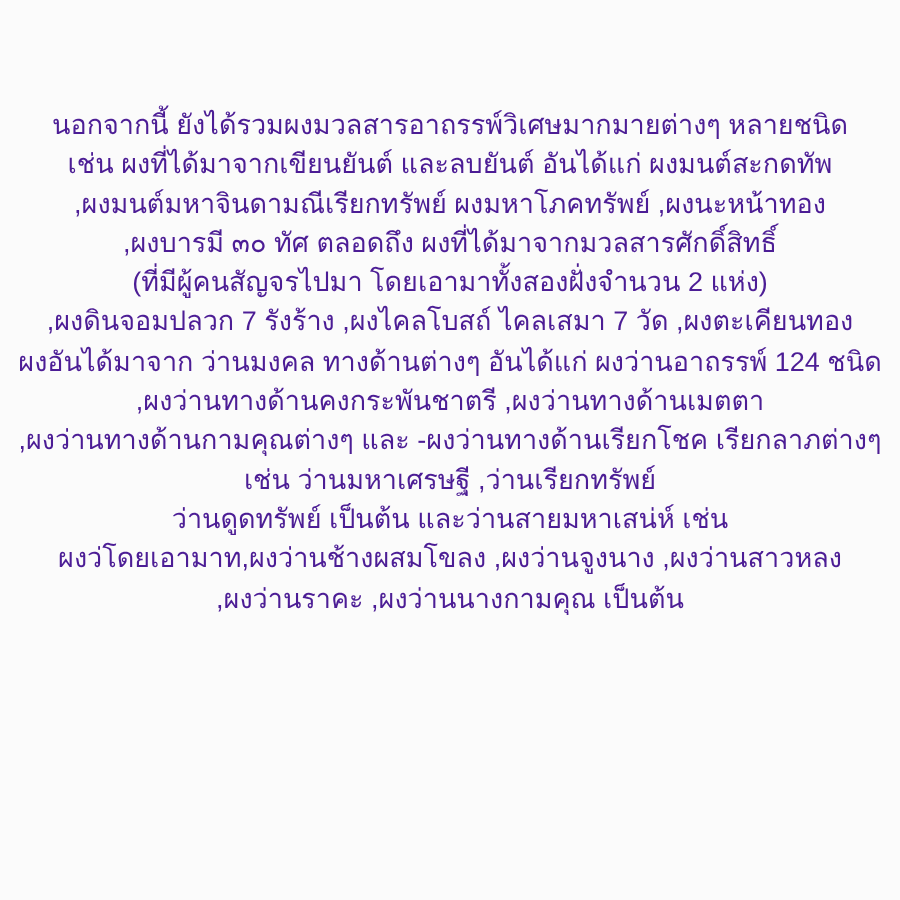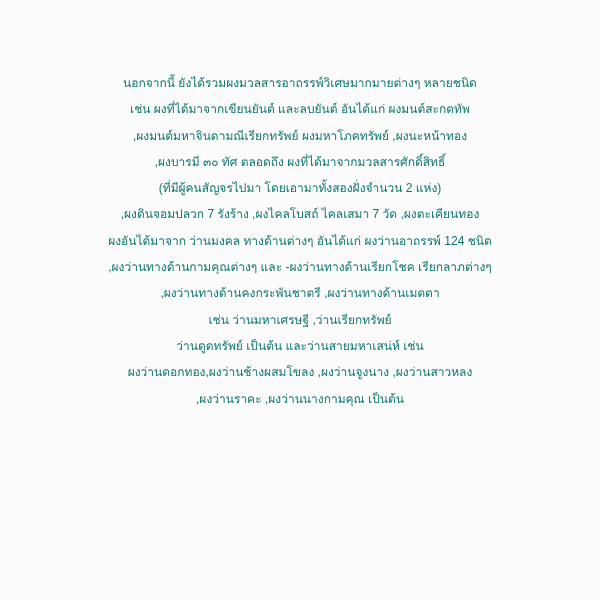--- a/index.html
+++ b/index.html
@@ -16,22 +16,22 @@
     .page {
       width: 600px;
       height: 600px;
       box-sizing: border-box;
       padding-top: 70px;
       background: #fbfbfb;
     }
     .text-block {
       width: 100%;
       text-align: center;
-      color: #0f766e;
-      font-size: 12px;
+      color: #4c1d95;
+      font-size: 18px;
       line-height: 26.3px;
       font-weight: 400;
       -webkit-font-smoothing: antialiased;
     }
     .text-block .line {
       white-space: pre-wrap;
       padding: 0 8px;
     }
   </style>
 </head>
@@ -39,20 +39,20 @@
 
 <div class="page">
   <div class="text-block">
     <div class="line">นอกจากนี้ ยังได้รวมผงมวลสารอาถรรพ์วิเศษมากมายต่างๆ หลายชนิด</div>
     <div class="line">เช่น ผงที่ได้มาจากเขียนยันต์ และลบยันต์ อันได้แก่ ผงมนต์สะกดทัพ</div>
     <div class="line">,ผงมนต์มหาจินดามณีเรียกทรัพย์ ผงมหาโภคทรัพย์ ,ผงนะหน้าทอง</div>
     <div class="line">,ผงบารมี ๓๐ ทัศ ตลอดถึง ผงที่ได้มาจากมวลสารศักดิ์สิทธิ์</div>
     <div class="line">(ที่มีผู้คนสัญจรไปมา โดยเอามาทั้งสองฝั่งจำนวน 2 แห่ง)</div>
     <div class="line">,ผงดินจอมปลวก 7 รังร้าง ,ผงไคลโบสถ์ ไคลเสมา 7 วัด ,ผงตะเคียนทอง</div>
     <div class="line">ผงอันได้มาจาก ว่านมงคล ทางด้านต่างๆ อันได้แก่ ผงว่านอาถรรพ์ 124 ชนิด</div>
+    <div class="line">,ผงว่านทางด้านคงกระพันชาตรี ,ผงว่านทางด้านเมตตา</div>
     <div class="line">,ผงว่านทางด้านกามคุณต่างๆ และ -ผงว่านทางด้านเรียกโชค เรียกลาภต่างๆ</div>
-    <div class="line">,ผงว่านทางด้านคงกระพันชาตรี ,ผงว่านทางด้านเมตตา</div>
     <div class="line">เช่น ว่านมหาเศรษฐี ,ว่านเรียกทรัพย์</div>
     <div class="line">ว่านดูดทรัพย์ เป็นต้น และว่านสายมหาเสน่ห์ เช่น</div>
-    <div class="line">ผงว่านดอกทอง,ผงว่านช้างผสมโขลง ,ผงว่านจูงนาง ,ผงว่านสาวหลง</div>
+    <div class="line">ผงว่โดยเอามาท,ผงว่านช้างผสมโขลง ,ผงว่านจูงนาง ,ผงว่านสาวหลง</div>
     <div class="line">,ผงว่านราคะ ,ผงว่านนางกามคุณ เป็นต้น</div>
   </div>
 </div>
 
 </body></html>

